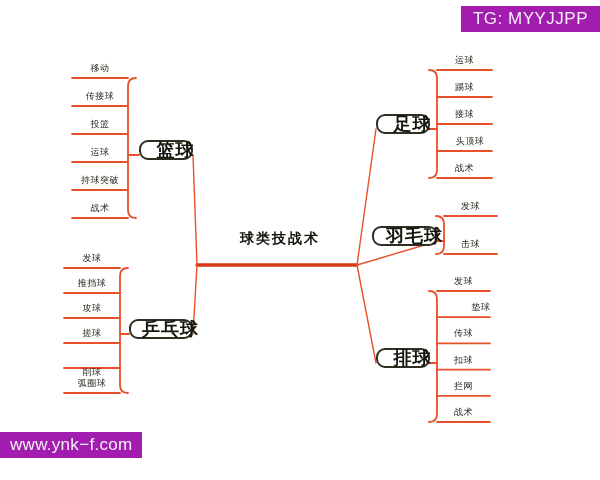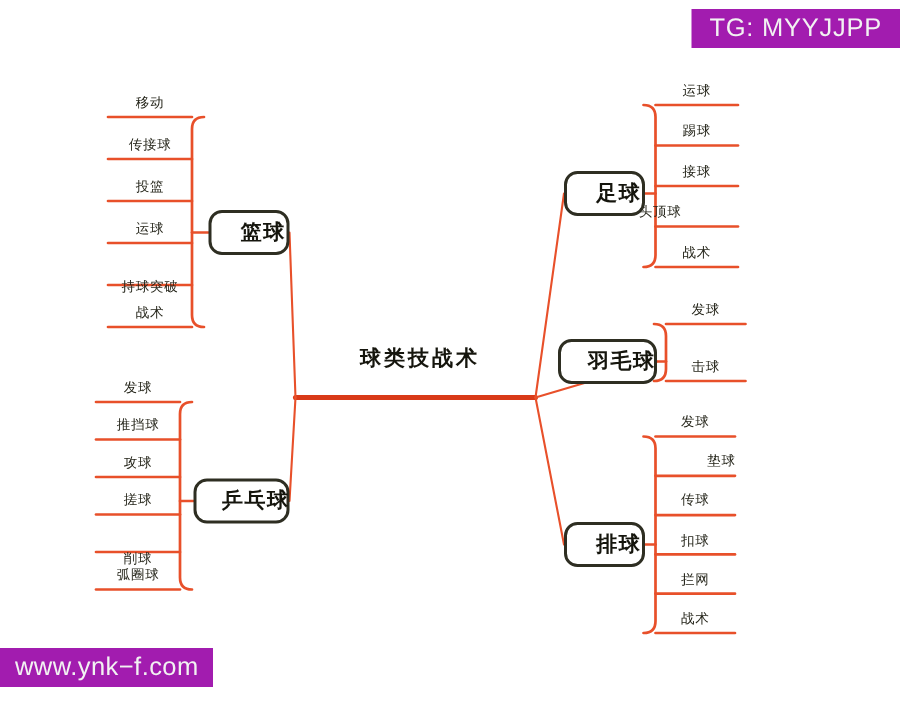--- a/index.html
+++ b/index.html
@@ -29,22 +29,22 @@
     border-radius: 9px;
     display: flex;
     align-items: center;
     justify-content: center;
     font-weight: bold;
     color: #15150d;
     letter-spacing: 1px;
     white-space: nowrap;
   }
   .node-branch {
-    font-size: 14px;
-    height: 30px;
+    font-size: 18px;
+    height: 20px;
     padding-left: 19px;
   }
   .node-center {
     position: absolute;
     font-weight: bold;
     font-size: 14px;
     color: #15150d;
     letter-spacing: 2px;
     white-space: nowrap;
     background: transparent;
@@ -139,32 +139,32 @@
 <div class="node-box node-branch" style="left:129px; top:319px; width:64px;">乒乓球</div>
 <div class="node-box node-branch" style="left:376px; top:114px; width:54px;">足球</div>
 <div class="node-box node-branch" style="left:372px; top:226px; width:66px;">羽毛球</div>
 <div class="node-box node-branch" style="left:376px; top:348px; width:54px;">排球</div>
 
 <div id="leaves">
     <div class="leaf-label" style="left: 100px; top: 75px;">移动</div>
     <div class="leaf-label" style="left: 100px; top: 103px;">传接球</div>
     <div class="leaf-label" style="left: 100px; top: 131px;">投篮</div>
     <div class="leaf-label" style="left: 100px; top: 159px;">运球</div>
-    <div class="leaf-label" style="left: 100px; top: 187px; margin-top: 11px;">持球突破</div>
+    <div class="leaf-label" style="left: 100px; top: 187px;">持球突破</div>
     <div class="leaf-label" style="left: 100px; top: 215px;">战术</div>
     <div class="leaf-label" style="left: 92px; top: 265px;">发球</div>
     <div class="leaf-label" style="left: 92px; top: 290px;">推挡球</div>
     <div class="leaf-label" style="left: 92px; top: 315px;">攻球</div>
     <div class="leaf-label" style="left: 92px; top: 340px;">搓球</div>
     <div class="leaf-label" style="left: 92px; top: 367px; margin-top: 12px;">削球</div>
     <div class="leaf-label" style="left: 92px; top: 390px;">弧圈球</div>
     <div class="leaf-label" style="left: 464.5px; top: 67px;">运球</div>
     <div class="leaf-label" style="left: 464.5px; top: 94px;">踢球</div>
     <div class="leaf-label" style="left: 464.5px; top: 121px;">接球</div>
-    <div class="leaf-label" style="left: 440px; top: 148px;">头顶球</div>
+    <div class="leaf-label" style="left: 470px; top: 148px;">头顶球</div>
     <div class="leaf-label" style="left: 464.5px; top: 175px;">战术</div>
     <div class="leaf-label" style="left: 470.5px; top: 213px;">发球</div>
     <div class="leaf-label" style="left: 470.5px; top: 251px;">击球</div>
     <div class="leaf-label" style="left: 463.5px; top: 288px;">发球</div>
     <div class="leaf-label" style="left: 481px; top: 314.2px;">垫球</div>
     <div class="leaf-label" style="left: 463.5px; top: 340.4px;">传球</div>
     <div class="leaf-label" style="left: 463.5px; top: 366.6px;">扣球</div>
     <div class="leaf-label" style="left: 463.5px; top: 392.8px;">拦网</div>
     <div class="leaf-label" style="left: 463.5px; top: 419px;">战术</div>
   </div>

